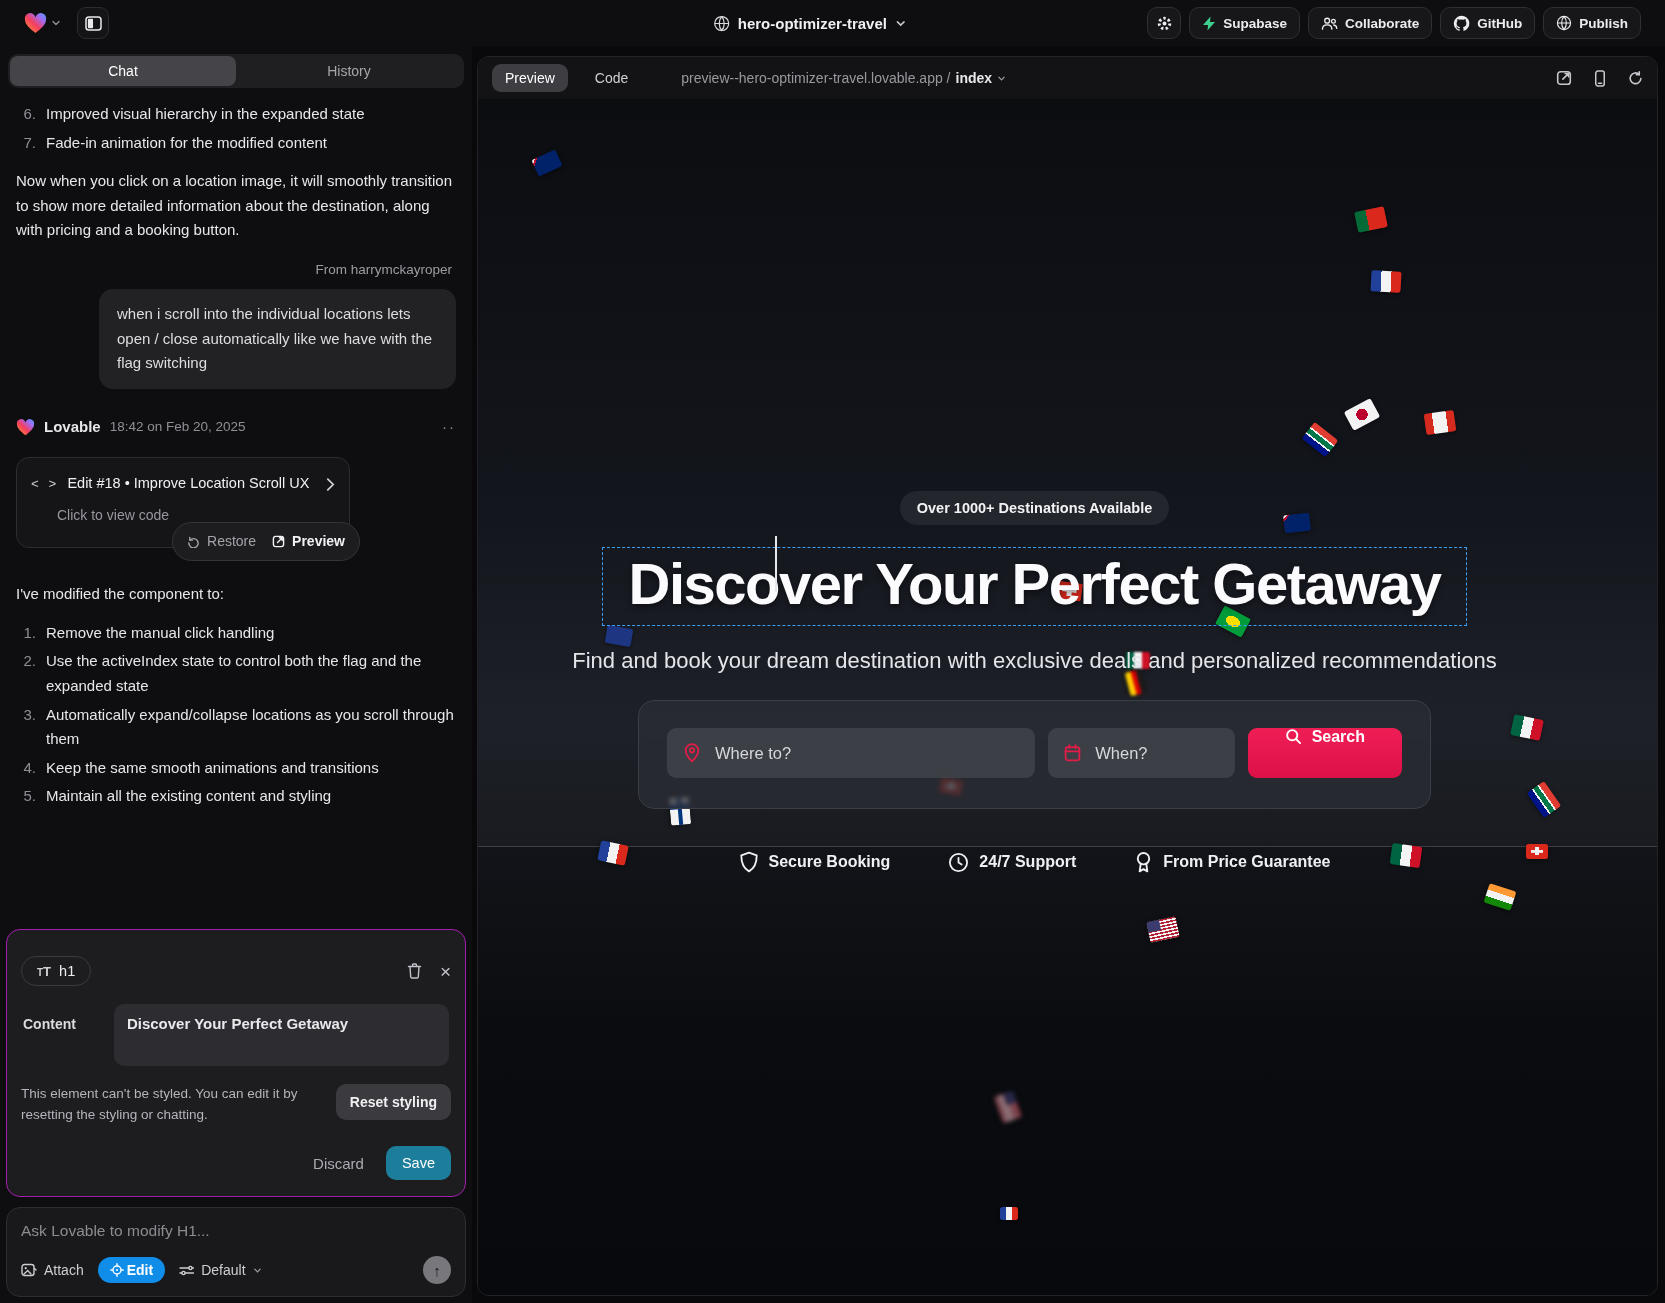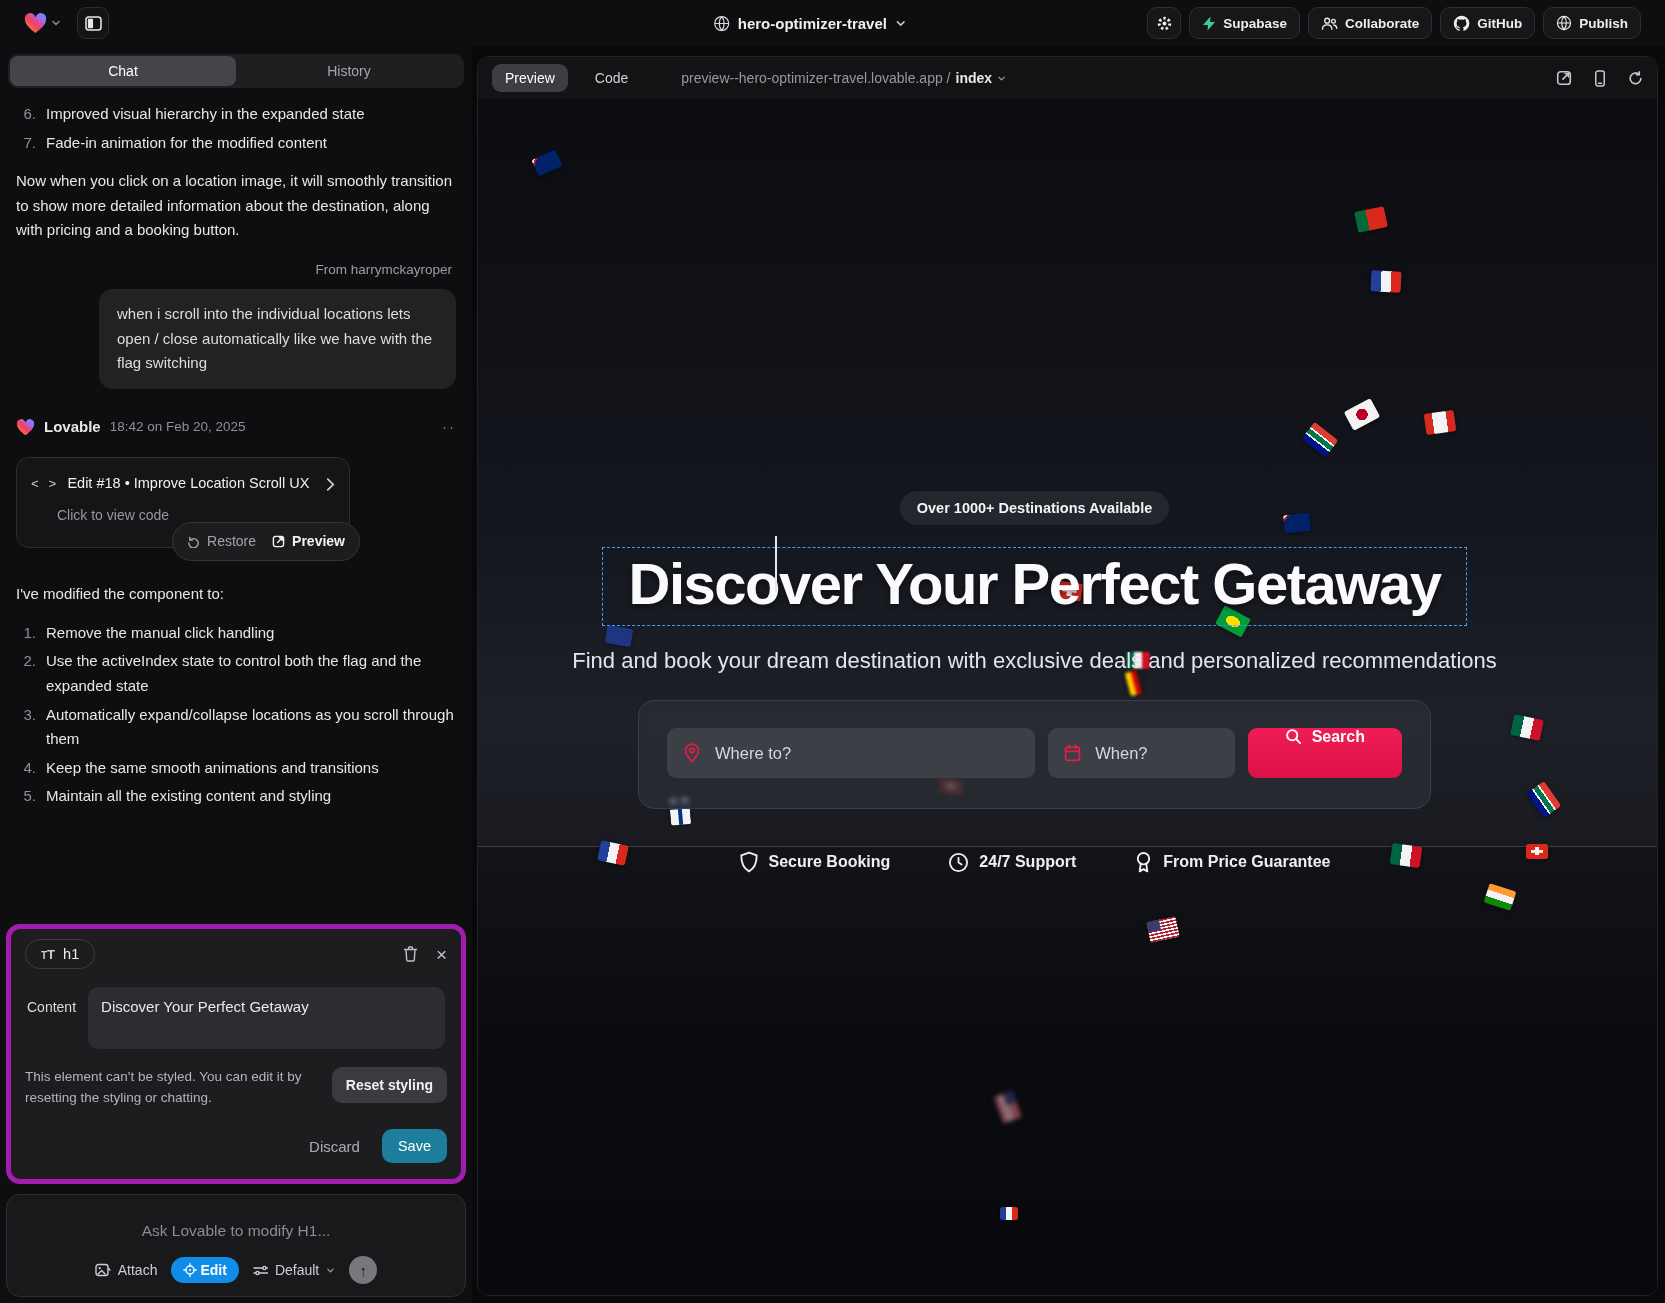--- a/index.html
+++ b/index.html
@@ -50,44 +50,44 @@
   .edit-card-title { flex:1; }
   .code-glyph { color:#cfcfd4; font-size:13px; letter-spacing:1px; font-family:"Liberation Mono", monospace; }
   .edit-card-sub { margin:8px 0 0 26px; color:#97979e; font-size:14px; }
   .restore-pill { position:absolute; right:-10px; bottom:-13px; display:flex; align-items:center; gap:16px;
     background:#1d1d20; border:1px solid #353539; border-radius:999px; padding:7px 14px; font-size:14px; }
   .pill-action { display:flex; align-items:center; gap:7px; cursor:pointer; }
   .pill-action.restore { color:#a3a3aa; }
   .pill-action.preview { color:#f2f2f4; font-weight:700; }
 
   
-  .editor-panel { margin:4px 6px 0; background:#1d1d20; border:5px solid #a21caf; border-radius:14px; padding:10px 14px 16px; }
+  .editor-panel { margin:4px 6px 0; background:#1d1d20; border:1px solid #a21caf; border-radius:14px; padding:26px 14px 16px; }
   .editor-head { display:flex; align-items:center; }
   .tag-pill { display:flex; align-items:center; gap:8px; border:1px solid #3a3a3f; border-radius:999px; padding:6px 15px;
     font-size:14.5px; color:#ededf0; }
   .tt-glyph { font-size:13px; color:#cfcfd4; font-weight:700; }
   .tt-glyph .small-t { font-size:10px; }
   .editor-head-icons { margin-left:auto; display:flex; align-items:center; gap:18px; color:#c2c2c8; }
   .editor-head-icons .x { font-size:19px; cursor:pointer; line-height:1; }
-  .content-row { display:flex; gap:12px; margin:18px 2px 0; }
+  .content-row { display:flex; gap:38px; margin:18px 2px 0;font-weight:bold; }
   .content-label { font-size:14px; color:#dcdcdf; padding-top:12px; }
   .content-box { flex:1; background:#2c2c31; border-radius:10px; padding:11px 13px; min-height:62px;
     font-size:15px; color:#e9e9ec; }
   .helper-row { display:flex; gap:14px; margin-top:18px; align-items:flex-start; }
   .helper-text { flex:1; font-size:13.5px; color:#b4b4ba; line-height:1.55; }
   .reset-btn { background:#3a3a3f; border:none; color:#f0f0f2; font-size:14px; font-weight:700;
     border-radius:10px; padding:10px 14px; cursor:pointer; font-family:inherit; }
   .save-row { display:flex; justify-content:flex-end; align-items:center; gap:22px; margin-top:20px; }
   .discard-btn { color:#ababb1; font-size:15px; cursor:pointer; }
   .save-btn { background:#1d7e9c; color:#ffffff; border:none; border-radius:10px; padding:9px 16px;
     font-size:14.5px; cursor:pointer; font-family:inherit; }
 
   
   .composer { margin:10px 6px 0; background:#19191c; border:1px solid #2e2e32; border-radius:14px;
-    padding:27px 14px 12px; display:flex; flex-direction:column; gap:16px;align-items:center; }
+    padding:14px 14px 12px; display:flex; flex-direction:column; gap:16px; }
   .composer-input { font-size:15.5px; color:#8c8c92; }
   .composer-row { display:flex; align-items:center; gap:14px; }
   .comp-act { display:flex; align-items:center; gap:7px; color:#cdcdd2; font-size:14px; cursor:pointer; }
   .edit-pill { display:flex; align-items:center; gap:3px; background:#0f8de9; color:#fff; border-radius:999px;
     padding:5px 12px; font-size:14px; font-weight:700; cursor:pointer; }
   .send-btn { margin-left:auto; width:28px; height:28px; border-radius:50%; background:#77777c; color:#1a1a1c;
     display:flex; align-items:center; justify-content:center; font-size:15px; font-weight:700; cursor:pointer; }
 
   
   .chrome { height:42px; display:flex; align-items:center; gap:14px; padding:0 14px; background:#131316; }

